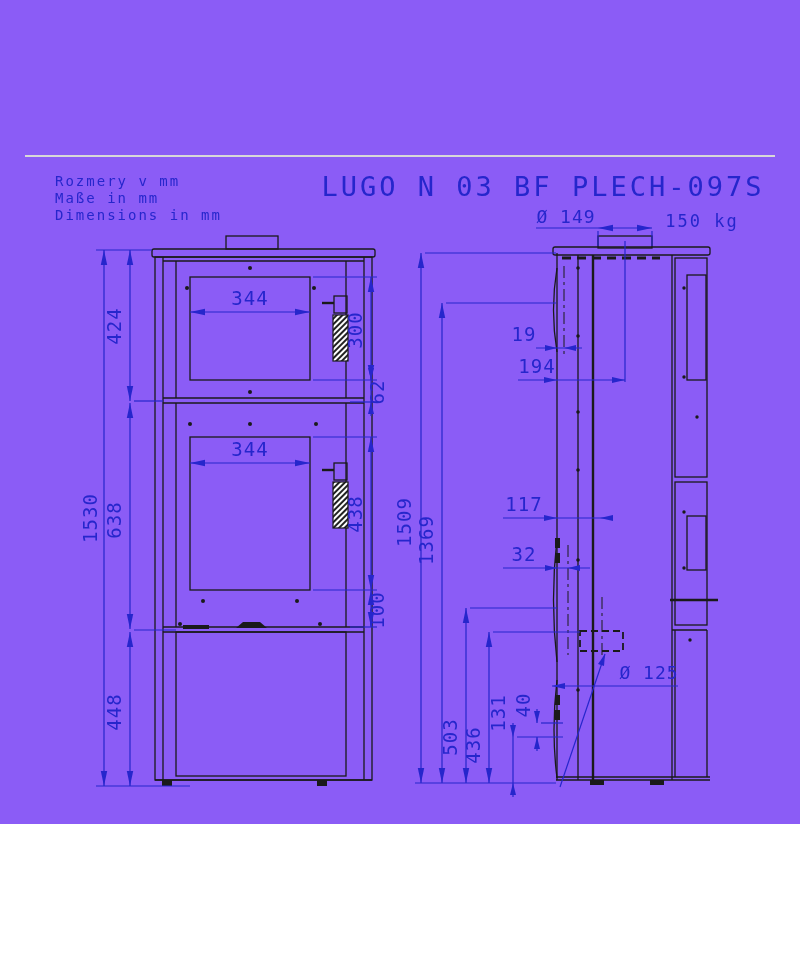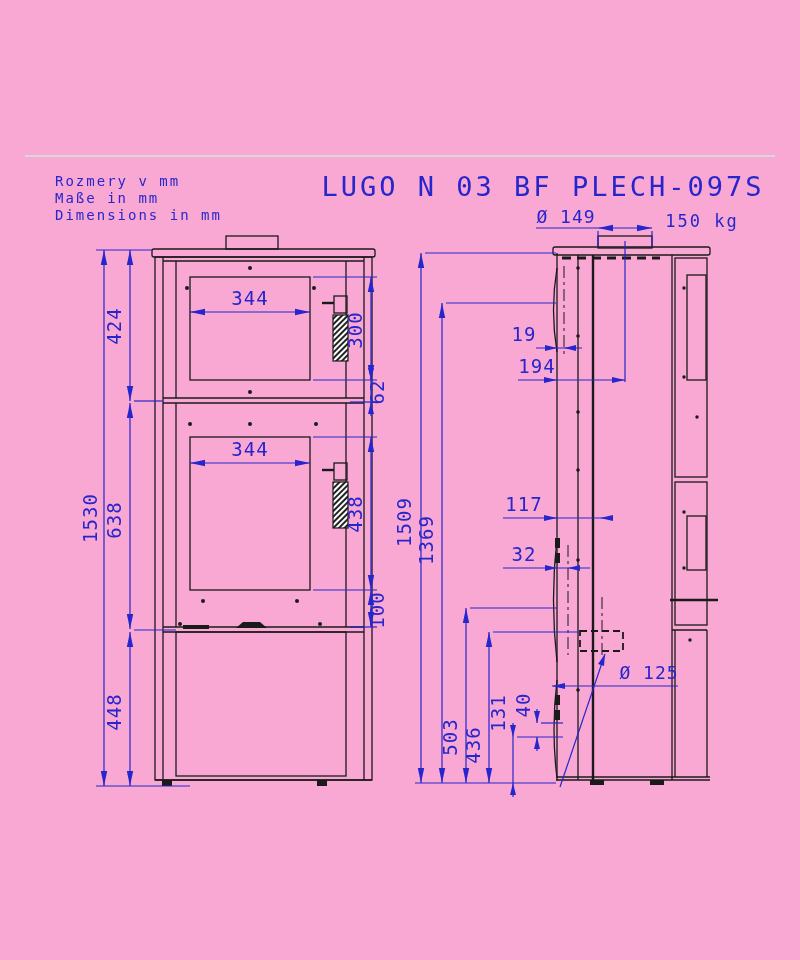--- a/index.html
+++ b/index.html
@@ -1,16 +1,16 @@
 <!DOCTYPE html>
 <html><head>
 <meta charset="utf-8">
 <style>
   html,body{margin:0;padding:0;background:#ffffff;}
-  .stage{position:relative;width:800px;height:960px;background:#f9a8d4;overflow:hidden;}
+  .stage{position:relative;width:800px;height:824px;background:#8b5cf6;overflow:hidden;}
   svg{display:block;font-family:"DejaVu Sans Mono","Liberation Mono",monospace;}
   text{fill:#2626cc;}
   .dimtxt{font-size:19px;letter-spacing:1px;}
   .smalltxt{font-size:14px;letter-spacing:2px;}
   .titletxt{font-size:27px;letter-spacing:3px;}
   .kgtxt{font-size:17px;letter-spacing:2px;}
   .diatxt{font-size:18px;letter-spacing:1px;}
   .blk{stroke:#1a1a1a;fill:none;stroke-width:1.3;}
   .blk2{stroke:#1a1a1a;fill:none;stroke-width:2.4;}
   .dim{stroke:#2626cc;fill:none;stroke-width:1.2;}

